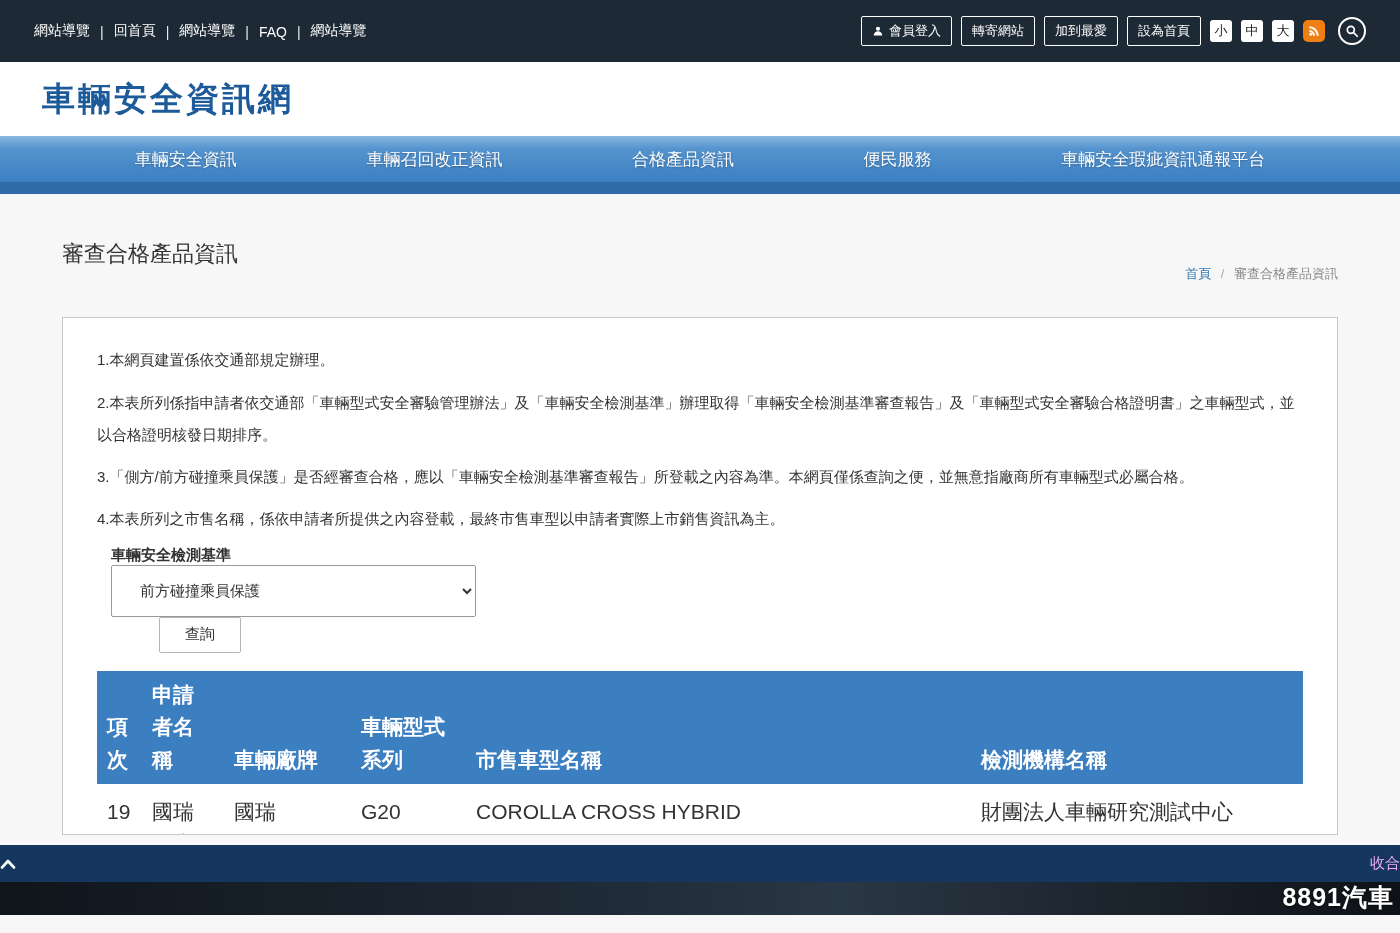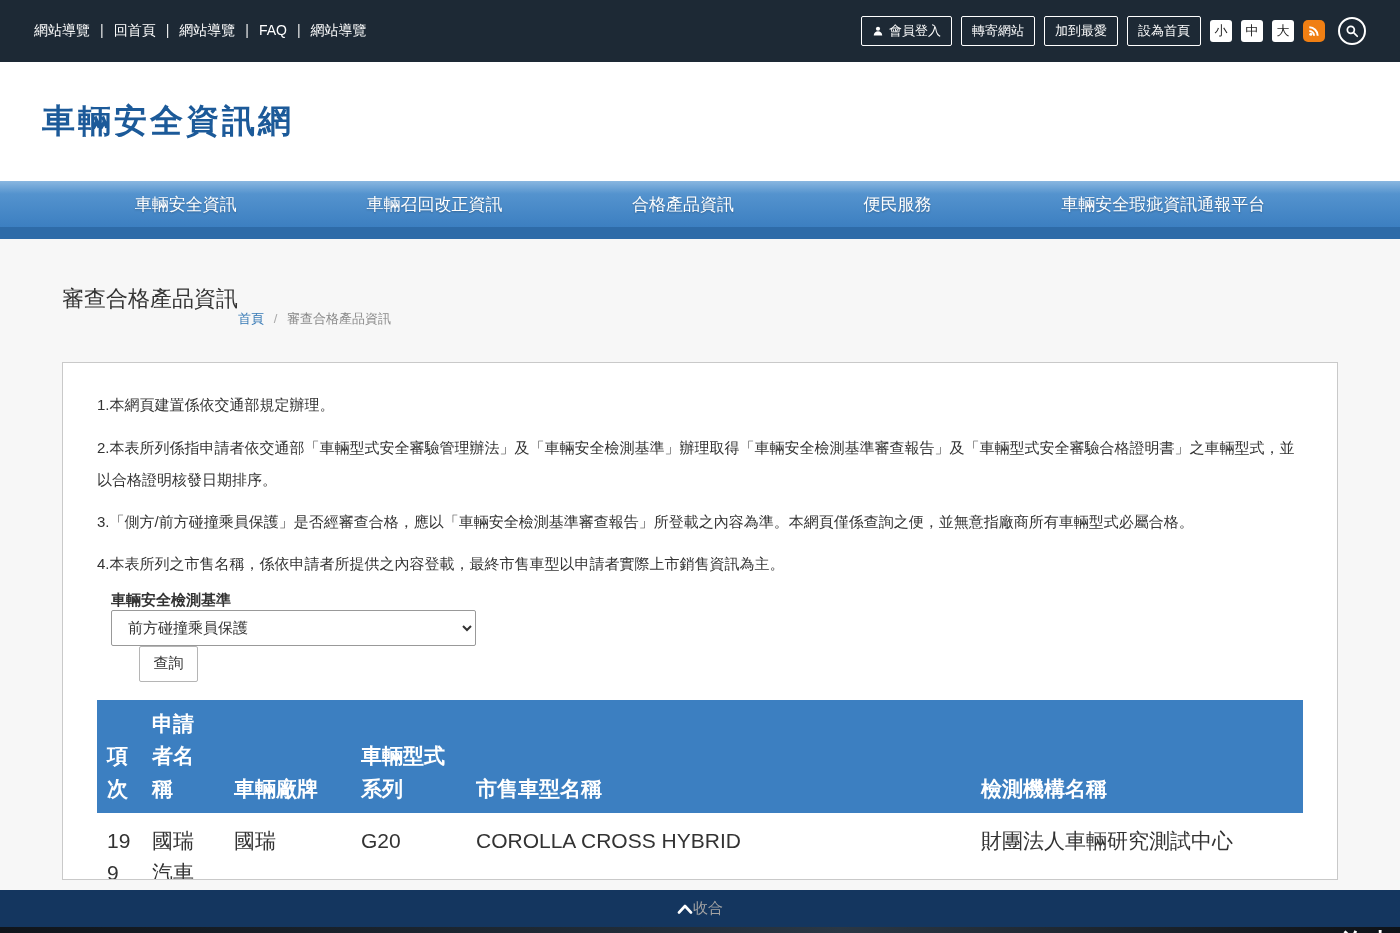--- a/index.html
+++ b/index.html
@@ -8,21 +8,21 @@
     width:1400px; height:933px; overflow:hidden;
     font-family:"Liberation Sans","DejaVu Sans",sans-serif;
     background:#f6f6f6; color:#333;
   }
 
   
   .topbar {
     height:62px; background:#1d2935; display:flex; align-items:center;
     padding:0 34px;
   }
-  .topbar-links { display:flex; align-items:flex-start; gap:10px; font-size:14px; color:#fff; }
+  .topbar-links { display:flex; align-items:flex-end; gap:10px; font-size:14px; color:#fff; }
   .topbar-links .tlink { cursor:pointer; }
   .topbar-links .sep { opacity:.9; }
   .topbar-right { margin-left:auto; display:flex; align-items:center; gap:9px; }
   .tb-btn {
     border:1px solid #fff; color:#fff; background:transparent; font-size:13px;
     padding:5px 10px; display:flex; align-items:center; gap:5px; cursor:pointer;
     border-radius:2px; white-space:nowrap;
   }
   .size-btn {
     width:22px; height:22px; background:#ffffff; color:#222; font-size:13px;
@@ -33,57 +33,57 @@
     width:22px; height:22px; background:#f07f13; border:none; border-radius:5px;
     display:flex; align-items:center; justify-content:center; cursor:pointer; padding:0;
   }
   .search-btn {
     width:28px; height:28px; border-radius:50%; border:2px solid #fff;
     background:transparent; display:flex; align-items:center; justify-content:center;
     cursor:pointer; margin-left:4px; padding:0;
   }
 
   
-  .site-header { height:119px; background:#ffffff; display:flex; align-items:center; padding:0 42px; }
+  .site-header { height:74px; background:#ffffff; display:flex; align-items:center; padding:0 42px; }
   .site-title { font-size:33px; font-weight:bold; color:#1c5a99; letter-spacing:3px; cursor:pointer; }
 
   
   .mainnav {
     height:46px; display:flex; align-items:center; justify-content:space-around;
     padding:0 70px;
     background:linear-gradient(to bottom,#8ab7e0 0%,#5493ce 28%,#3c7fc1 100%);
   }
   .nav-item {
     color:#fff; font-size:17px; font-weight:normal; cursor:pointer;
     text-shadow:0 1px 2px rgba(0,0,0,.28); white-space:nowrap;
   }
   .nav-strip { height:12px; background:#2e6ba8; }
 
   
   .content { height:651px; padding:30px 62px 0; background:#f7f7f7; }
-  .page-head { display:flex; align-items:flex-end; margin-bottom:34px; }
+  .page-head { display:flex; justify-content:space-between; align-items:flex-end; margin-bottom:34px; }
   .page-title { font-size:22px; color:#333; font-weight:normal; }
   .breadcrumb { font-size:13px; color:#8a8a8a; }
   .breadcrumb .home { color:#3679b5; cursor:pointer; }
   .breadcrumb .bsep { margin:0 6px; color:#aaa; }
 
   .panel {
     background:#fff; border:1px solid #c9c9c9; height:518px;
     padding:26px 34px; overflow:hidden;
   }
   .note { font-size:15px; color:#333; line-height:2.15; margin:0 0 10px; }
 
   .filter-row { display:flex; margin:6px 0 18px 14px;flex-direction:column; }
   .filter-label { font-size:15px; font-weight:bold; color:#333; margin-right:78px; white-space:nowrap; }
   .basis-select {
-    width:365px; height:36px; font-size:15px; padding:0 12px;
+    width:365px; height:52px; font-size:15px; padding:0 24px;
     border:1px solid #999; color:#333; background:#fff; border-radius:2px;
   }
   .query-btn {
-    margin-left:28px; width:59px; height:36px; font-size:15px;
+    margin-left:48px; width:82px; height:36px; font-size:15px;
     border:1px solid #b5b5b5; background:#fff; color:#333; cursor:pointer; border-radius:2px;
   }
 
   table.results { border-collapse:collapse; width:100%; font-size:21px; table-layout:fixed; }
   table.results thead th {
     background:#3c7fc1; color:#fff; text-align:left; font-weight:bold;
     padding:8px 10px; vertical-align:bottom; line-height:1.55; overflow-wrap:break-word;
   }
   table.results tbody td {
     padding:12px 10px; color:#333; vertical-align:top; line-height:1.5;
@@ -91,21 +91,21 @@
   }
   col.c-idx   { width:45px; }
   col.c-appl  { width:82px; }
   col.c-brand { width:127px; }
   col.c-model { width:115px; }
   col.c-name  { width:505px; }
 
   
   .collapse-bar {
     height:37px; background:#14365f; display:flex; align-items:center;
-    justify-content:center; color:#a3a3a3; font-size:15px; cursor:pointer;
+    justify-content:space-between; color:#f0abfc; font-size:15px; cursor:pointer;
   }
   .bottom-strip {
     height:33px; position:relative;
     background:linear-gradient(90deg,#10151b 0%,#202c38 45%,#2a3744 60%,#0e1217 100%);
   }
   .watermark {
     position:absolute; right:6px; bottom:1px; color:#fff; font-size:25px;
     font-weight:bold; letter-spacing:1px; text-shadow:0 1px 2px rgba(0,0,0,.6);
   }
 </style>

